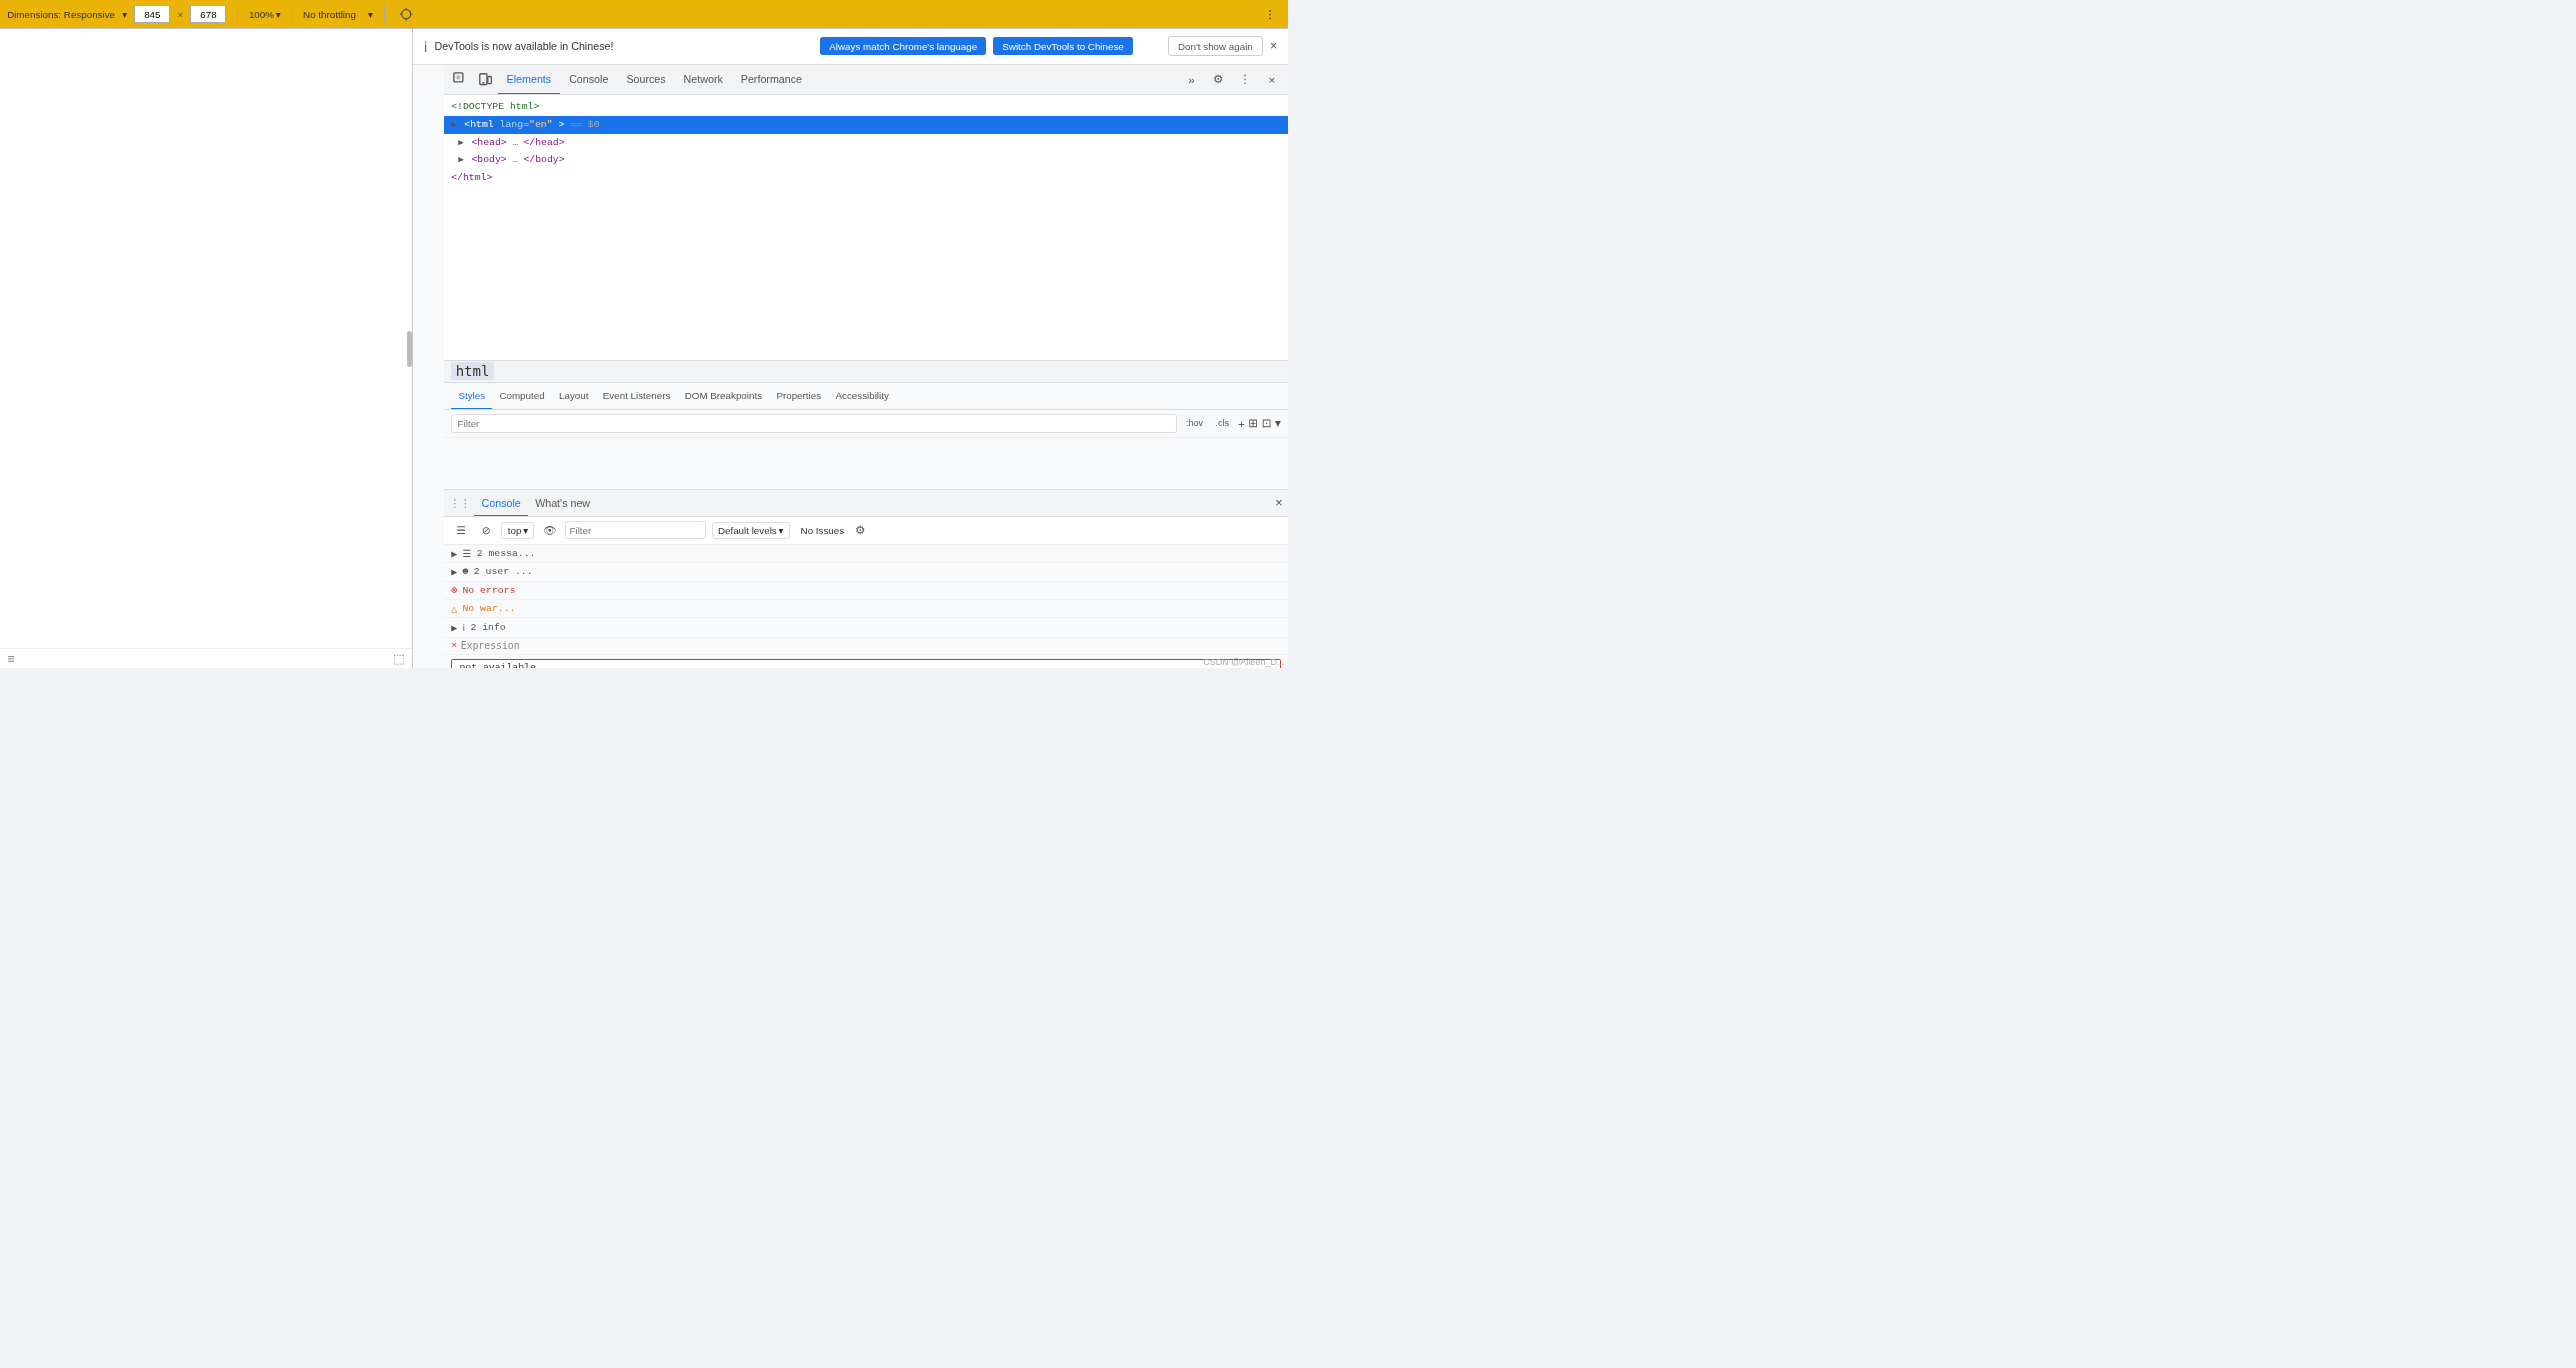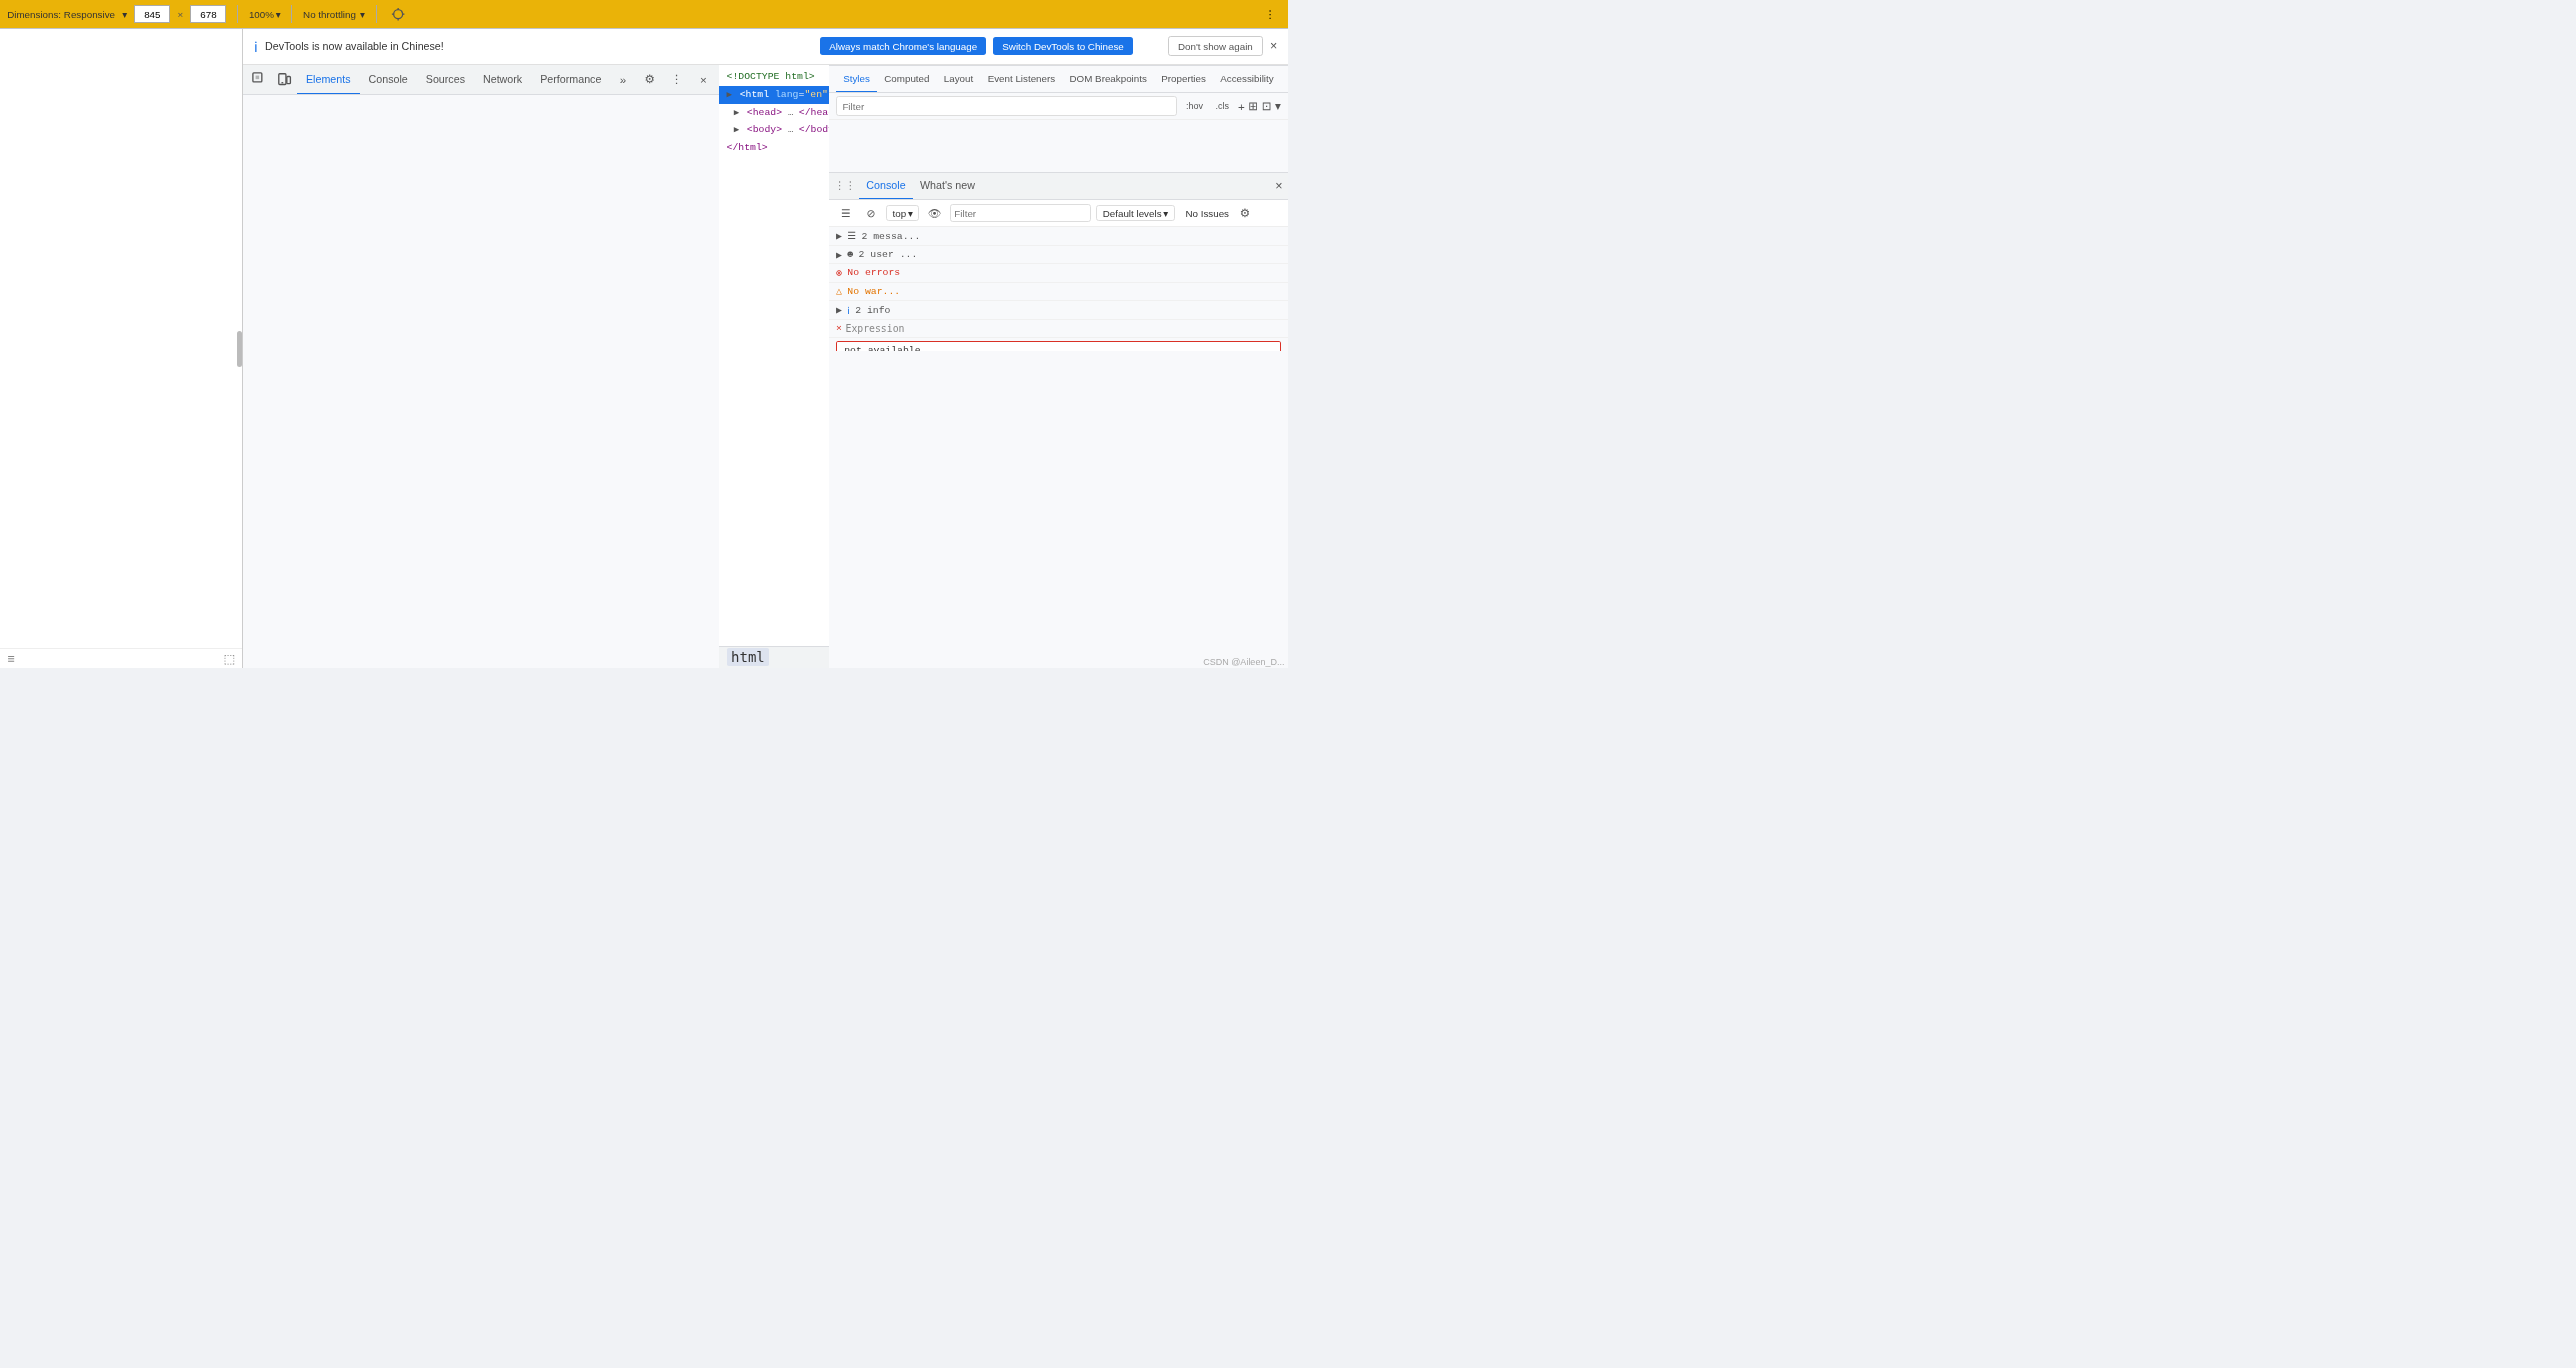--- a/index.html
+++ b/index.html
@@ -40,21 +40,21 @@
       background: white;
       text-align: center;
       font-size: 9.8px;
     }
     .toolbar-x { font-size: 9.8px; color: #555; }
     .toolbar-divider { width: 0.9px; height: 18px; background: #aaa; margin: 0 3.6px; }
     .toolbar-zoom {
       display: flex; align-items: center; gap: 1.8px; font-size: 9.8px; color: #333;
     }
     .toolbar-throttle {
-      display: flex; align-items: center; gap: 4px; font-size: 9.8px; color: #333;
+      display: flex; align-items: center; gap: 12px; font-size: 9.8px; color: #333;
     }
     .toolbar-icon-btn {
       width: 21.5px; height: 21.5px; display: flex; align-items: center; justify-content: center;
       cursor: pointer; border-radius: 2.7px;
     }
     .toolbar-more { margin-left: auto; }
 
     
     .main-layout {
       display: flex;
@@ -405,23 +405,24 @@
       color: #aaa;
     }
 
     
     ::-webkit-scrollbar { width: 5.4px; height: 5.4px; }
     ::-webkit-scrollbar-thumb { background: #c0c0c0; border-radius: 2.7px; }
     ::-webkit-scrollbar-track { background: #f0f0f0; }
 
     .devtools-main {
       display: flex;
-      flex-direction: row;
+      flex-direction: column;
       flex: 1;
       overflow: hidden;
+      margin-left: 31px;
     }
 
     .elements-area {
       flex: 1;
       display: flex;
       flex-direction: column;
       overflow: hidden;
       min-height: 0;
     }
 

